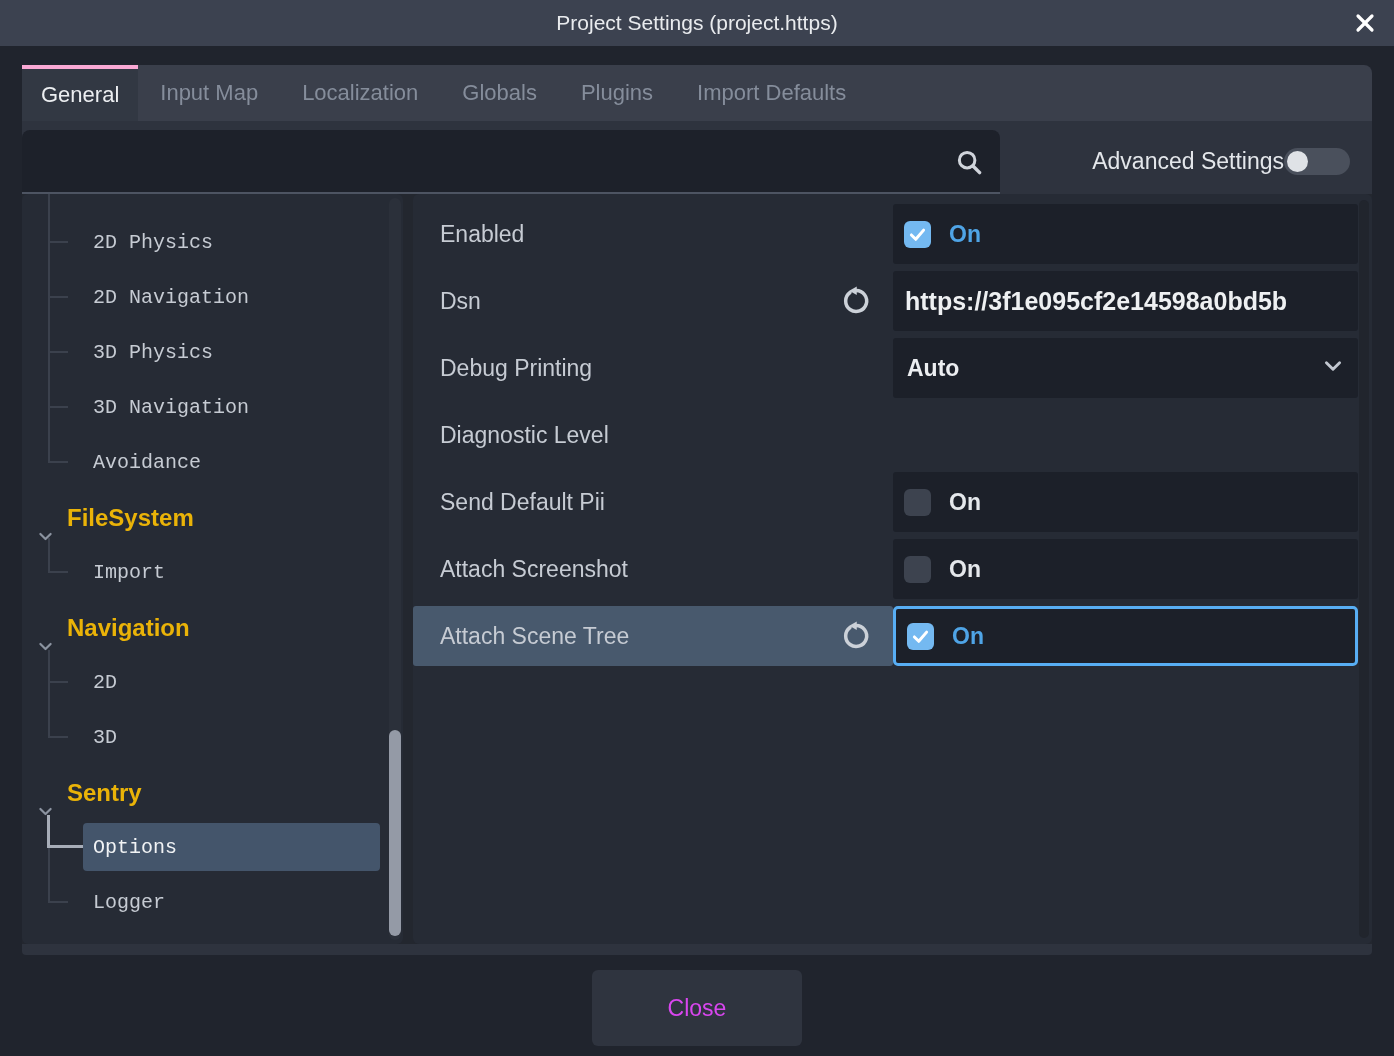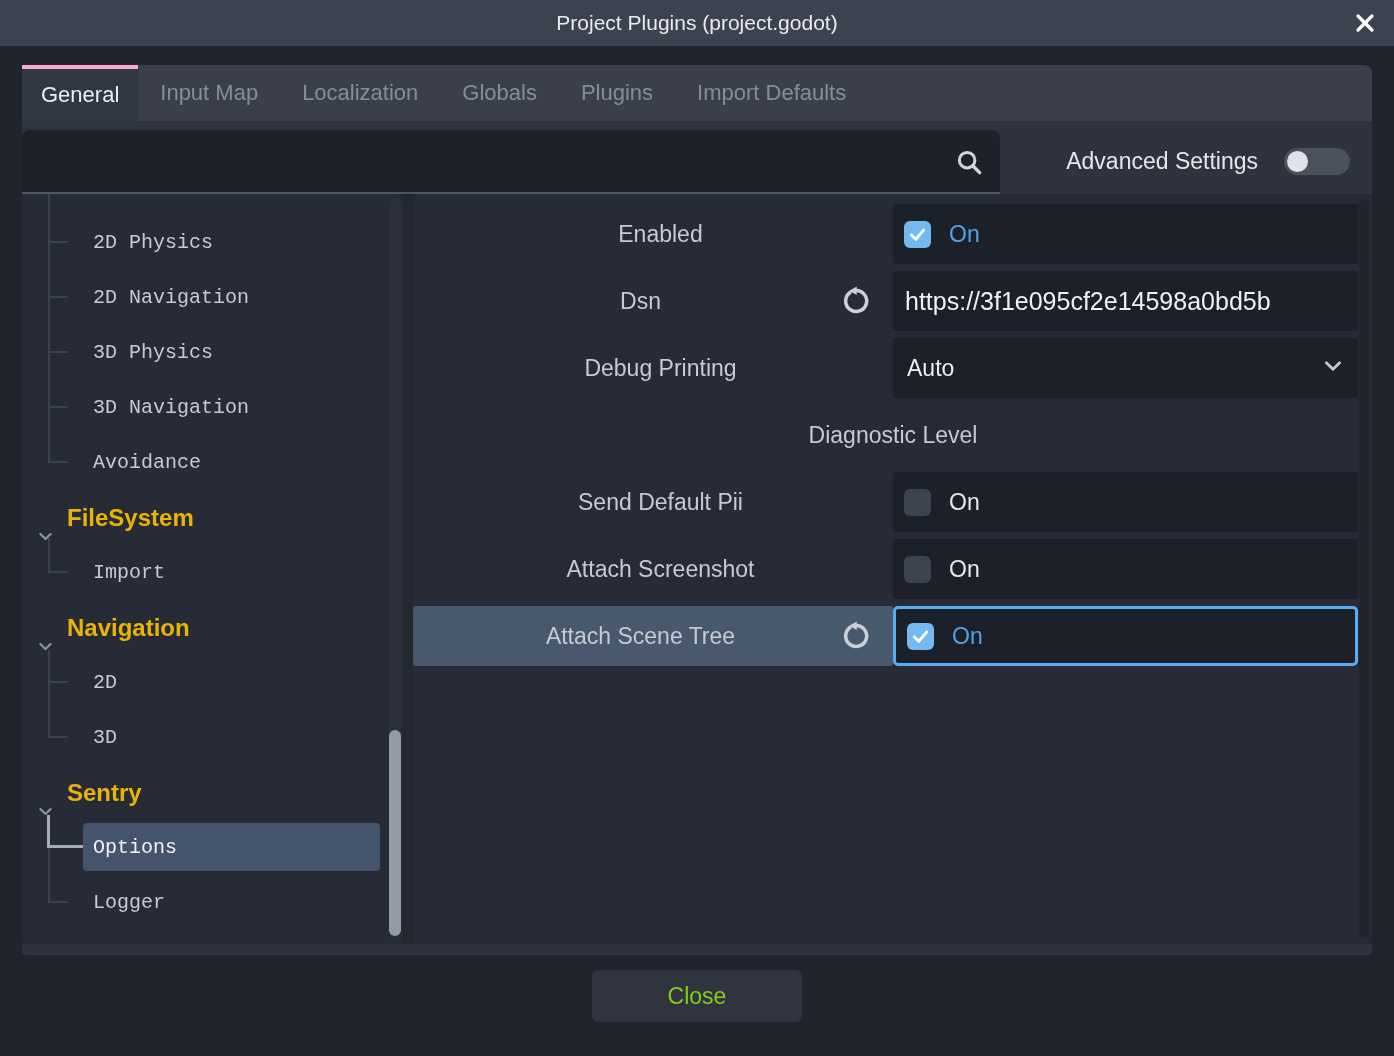--- a/index.html
+++ b/index.html
@@ -49,21 +49,21 @@
     position:relative; width:978px; height:64px; background:#1d212a;
     border-radius:8px 8px 0 0; border-bottom:2px solid #4d5462;
   }
   .filter-wrap input{
     width:920px; height:60px; background:transparent; border:none; outline:none;
     padding-left:18px; font-size:22px; color:#dfe3e8;
     font-family:inherit;
   }
   .filter-wrap input::placeholder{ color:#97a0ad; opacity:1; }
   .search-ic{ position:absolute; right:16px; top:17px; }
-  .adv-area{ margin-left:auto; display:flex; align-items:center; gap:26px; padding:18px 22px 0 0; }
+  .adv-area{ margin-left:auto; display:flex; align-items:center; padding:18px 22px 0 0; }
   .adv-label{ color:#e4e7eb; font-size:23px; }
   .toggle{
     position:relative; width:66px; height:27px; border-radius:14px;
     background:#4a505c; cursor:pointer;
   }
   .toggle .knob{
     position:absolute; left:3px; top:3px; width:21px; height:21px;
     border-radius:50%; background:#dfe2e6;
   }
 
@@ -93,37 +93,37 @@
     background:#2b303a; border-radius:6px;
   }
   .sb-thumb{
     position:absolute; right:2px; top:536px; width:12px; height:206px;
     background:#949aa6; border-radius:6px; cursor:grab;
   }
 
   
   .inspector{
     position:relative; flex:1; background:#262b35; border-radius:6px;
-    padding-top:10px; overflow:hidden;text-align:center;
+    padding-top:10px; overflow:hidden;
   }
   .inspector::after{
     content:""; position:absolute; right:3px; top:6px; bottom:6px; width:10px;
     background:#21252d; border-radius:5px;
   }
   .irow{ display:flex; height:60px; margin:0 14px 7px 0; align-items:stretch; }
   .irow-label-area{
     flex:1; display:flex; align-items:center; padding:0 12px 0 27px;
     border-radius:3px;
   }
   .irow-label-area.hl{ background:#48596d; }
   .irow-label{ color:#c6cbd3; font-size:23px; flex:1; }
   .revert-btn{ width:30px; height:30px; margin-right:10px; cursor:pointer; flex:none; }
   .irow-value{
     width:465px; flex:none; background:#1c2029; border-radius:3px;
-    display:flex; align-items:center;
+    display:flex; align-items:center;font-weight:bold;
   }
   .irow-value.focused{ border:3px solid #58aef4; border-radius:5px; }
 
   .cell-check{ padding-left:11px; gap:18px; }
   .checkbox{
     width:27px; height:27px; border-radius:6px; background:#3d434f;
     display:flex; align-items:center; justify-content:center; cursor:pointer; flex:none;
   }
   .checkbox svg{ display:none; }
   .cb-wrap.checked .checkbox{ background:#74b9f1; }
@@ -135,32 +135,32 @@
 
   .cell-drop{ justify-content:space-between; padding:0 14px; cursor:pointer; }
   .drop-text{ color:#eceef1; font-size:23px; }
 
   .cell-text{ padding:0 0 0 12px; overflow:hidden; cursor:text; }
   .text-value{ color:#eef0f2; font-size:25px; white-space:nowrap; }
 
   
   .footer{ height:101px; display:flex; justify-content:center; }
   .close-btn{
-    margin-top:15px; width:210px; height:52px; background:#2f343f;
-    border:none; border-radius:6px; color:#84cc16; font-size:23px;
+    margin-top:15px; width:210px; height:76px; background:#2f343f;
+    border:none; border-radius:6px; color:#d946ef; font-size:23px;
     font-family:inherit; cursor:pointer;
   }
 </style>
 </head>
 <body>
 
 <div class="dialog">
 
   <div class="titlebar">
-    <span class="title">Project Plugins (project.godot)</span>
+    <span class="title">Project Settings (project.https)</span>
     <span class="win-close">
       <svg width="24" height="24" viewBox="0 0 24 24">
         <line x1="5" y1="5" x2="19" y2="19" stroke="#ffffff" stroke-width="3.2" stroke-linecap="round"></line>
         <line x1="19" y1="5" x2="5" y2="19" stroke="#ffffff" stroke-width="3.2" stroke-linecap="round"></line>
       </svg>
     </span>
   </div>
 
   <div class="tab-spacer"></div>
 

